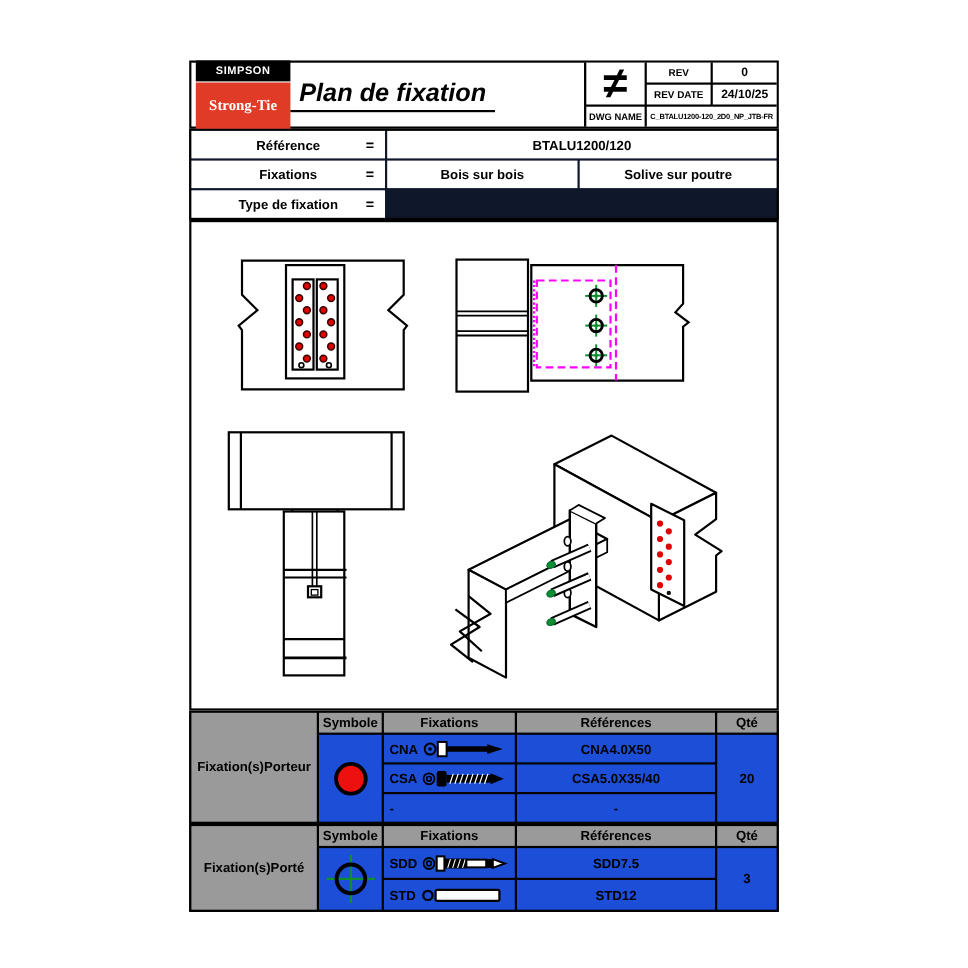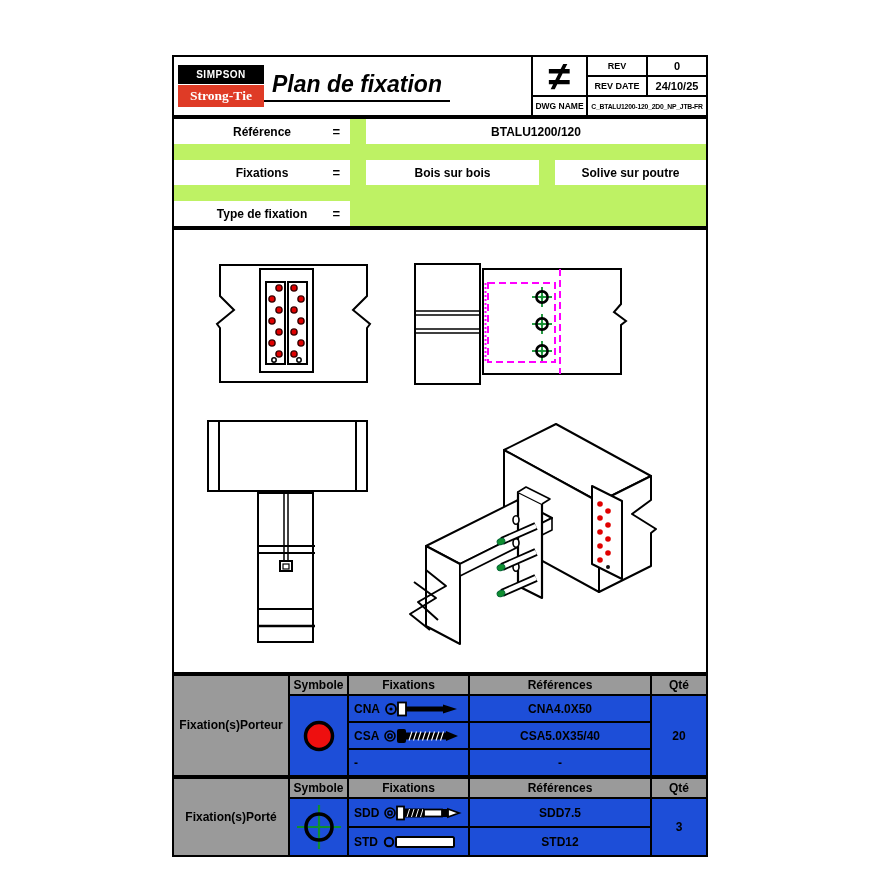--- a/index.html
+++ b/index.html
@@ -7,35 +7,35 @@
         font-family:"Liberation Sans",sans-serif;color:#000;}
   .sheet{position:absolute;left:172px;top:55px;width:536px;}
   .box{border:2px solid #000;box-sizing:border-box;background:#fff;}
 
   
   .hdr{height:62px;display:flex;align-items:stretch;}
   .logo{width:86px;padding:3px 0 3px 4px;display:flex;flex-direction:column;justify-content:center;gap:1px;}
   .logo-top{background:#000;color:#fff;font-weight:bold;font-size:10px;letter-spacing:.5px;
             padding:4px 6px;text-align:center;}
   .logo-bot{background:#df3b26;color:#fff;font-weight:bold;font-size:13.5px;
-            font-family:"Liberation Serif",serif;padding:3px 4px;text-align:center;}
+            font-family:"Liberation Serif",serif;padding:13px 4px;text-align:center;}
   .titlezone{flex:1;display:flex;align-items:center;font-style:italic;}
   .title{font-size:23px;font-weight:bold;border-bottom:2.5px solid #000;padding:0 8px 2px 8px;}
   .revblock{width:173px;border-left:2px solid #000;background:#000;display:grid;
             grid-template-columns:53px 58px 1fr;grid-template-rows:18px 18px 1fr;gap:2px;}
   .revblock>div{background:#fff;display:flex;align-items:center;justify-content:center;}
   .neq{grid-row:1/3;font-size:40px;font-weight:bold;line-height:1;}
   .revlab{font-size:9px;font-weight:bold;}
   .revval{font-size:11px;font-weight:bold;}
   .dwglab{font-size:8.5px;font-weight:bold;}
   .dwgval{grid-column:2/4;font-size:6.8px;font-weight:bold;letter-spacing:-.2px;white-space:nowrap;}
 
   
-  .info{background:#bef264;display:grid;grid-template-columns:176px 173px 1fr;
-        grid-auto-rows:25px;gap:16px;}
+  .info{background:#0f172a;display:grid;grid-template-columns:176px 173px 1fr;
+        grid-auto-rows:25px;gap:2px;}
   .info>div{background:#fff;display:flex;align-items:center;justify-content:center;
             font-size:12px;font-weight:bold;}
   .ilab{background:#9a9a9a;position:relative;}
   .ilab .eq{position:absolute;right:10px;top:0;line-height:25px;font-size:13px;}
   .span2{grid-column:2/4;}
 
   
   .drawbox{height:446px;position:relative;}
   .drawbox svg{position:absolute;left:0;top:0;}
 

